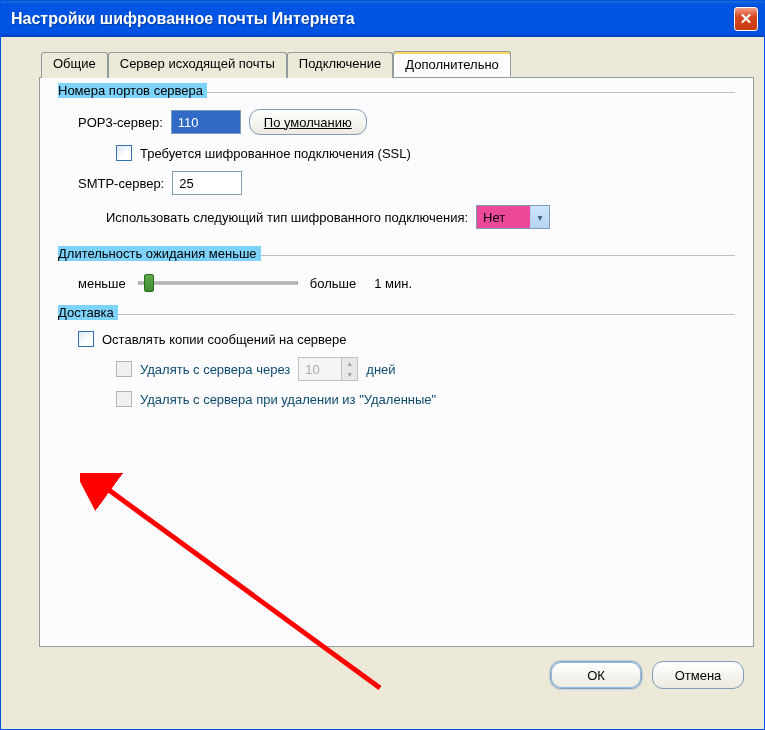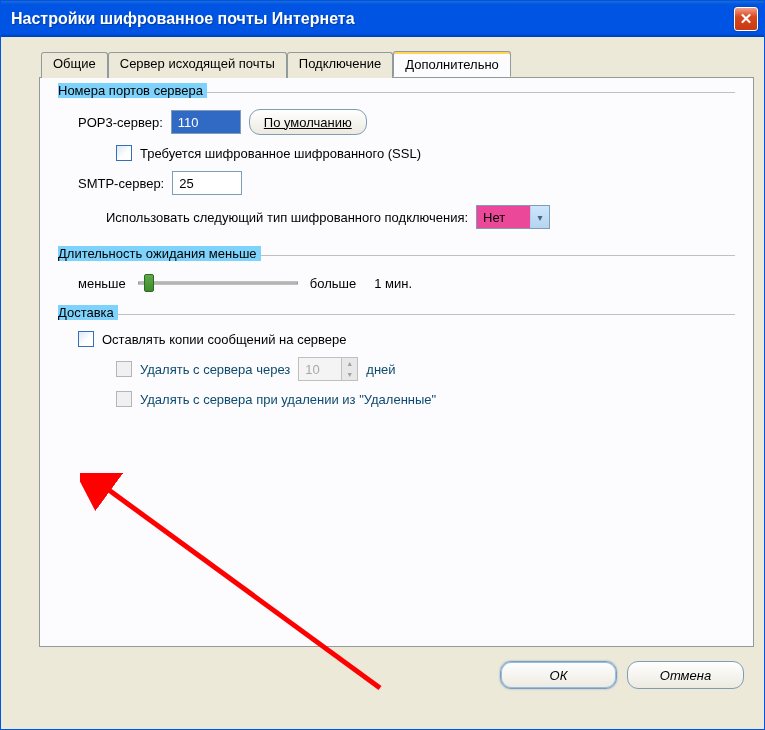--- a/index.html
+++ b/index.html
@@ -199,21 +199,21 @@
 .spinner-btns { display:flex; flex-direction:column; }
 .spinner-btns span {
   width:16px;height:11px; background:#e8e8e8;border-left:1px solid #c0c0c0;
   display:flex;align-items:center;justify-content:center; font-size:7px;color:#a0a0a0;
 }
 .indent-30 { margin-left:56px; }
 .button-row {
   display:flex; justify-content:flex-end; gap:10px;
   padding: 14px 10px 0 0;
 }
-.button-row .btn { width:117px; height:28px;font-style:italic; }
+.button-row .btn { width:92px; height:28px; }
 .arrow-svg {
   position:absolute; left:40px; top:395px; pointer-events:none;
   width:340px; height:230px;
 }
 </style>
 </head>
 <body>
 
 <div class="window">
   <div class="titlebar">
@@ -240,21 +240,21 @@
           <div class="row">
             <span class="label">POP3-сервер:</span>
             <input class="text-input sel" value="110" style="">
             <button class="btn">
               <span style="text-decoration:underline">По умолчанию</span>
             </button>
           </div>
 
           <div class="row indent-30" style="margin-left:56px;">
             <span class="checkbox"></span>
-            <span class="label">Требуется шифрованное шифрованного (SSL)</span>
+            <span class="label">Требуется шифрованное подключения (SSL)</span>
           </div>
 
           <div class="row">
             <span class="label">SMTP-сервер:</span>
             <input class="text-input" value="25" style="">
           </div>
 
           <div class="row" style="margin-left:46px;">
             <span class="label">Использовать следующий тип шифрованного подключения:</span>
             <div class="combo">

